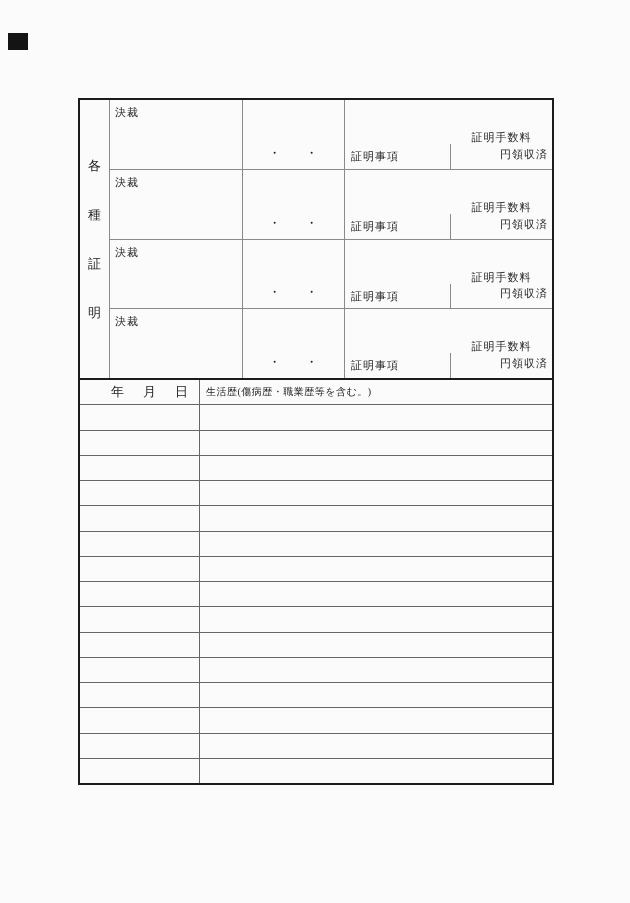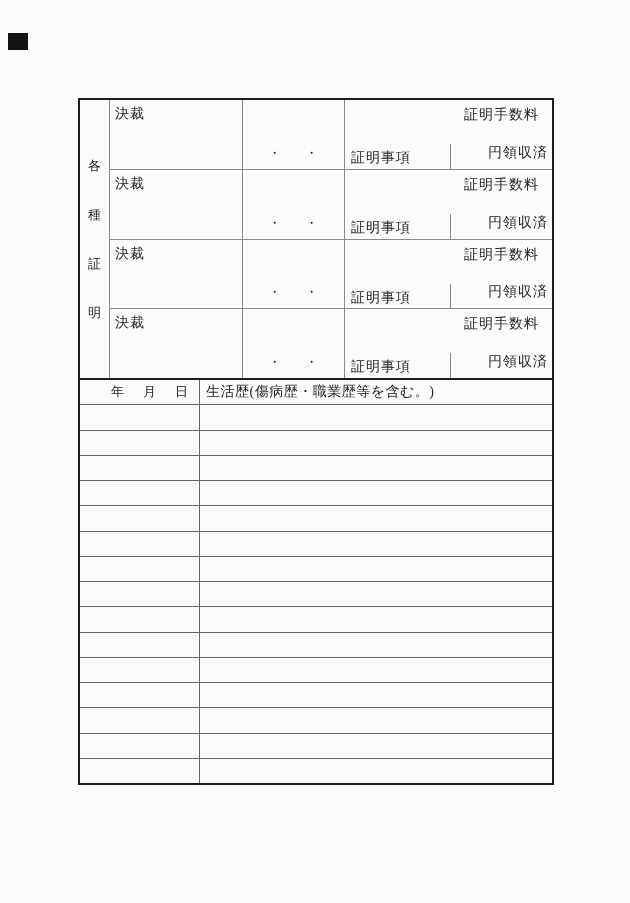--- a/index.html
+++ b/index.html
@@ -27,44 +27,44 @@
   
   .section1{height:278px;display:flex;flex-direction:row;}
   .side-col{
     width:30px;border-right:1px solid #8a8a8a;box-sizing:border-box;
     display:flex;flex-direction:column;justify-content:center;align-items:center;gap:31px;
     font-size:13px;letter-spacing:0;
   }
   .cert-rows{flex:1;display:flex;flex-direction:column;}
   .cert-row{flex:1;display:flex;flex-direction:row;border-bottom:1px solid #8a8a8a;box-sizing:border-box;}
   .cert-row:last-child{border-bottom:none;}
-  .cell{box-sizing:border-box;position:relative;font-size:14px;letter-spacing:1px;}
+  .cell{box-sizing:border-box;position:relative;font-size:11px;letter-spacing:1px;}
   .cell.approval{width:133px;border-right:1px solid #8a8a8a;padding:5px 0 0 5px;}
   .cell.cdate{
     width:102px;border-right:1px solid #8a8a8a;
     display:flex;justify-content:center;align-items:flex-end;
     padding-bottom:7px;gap:24px;font-size:12px;
   }
   .cell.items{width:106px;border-right:1px solid #8a8a8a;padding:5px 0 0 6px;margin-top:44px;}
-  .cell.fee{flex:1;}
+  .cell.fee{flex:1;margin-top:24px;}
   .fee-label{display:block;text-align:center;padding-top:6px;}
   .paid-label{position:absolute;right:4px;bottom:7px;}
 
   
   .section2{flex:1;border-top:2px solid #1c1c1c;display:flex;flex-direction:column;box-sizing:border-box;}
   .s2-row{flex:1;display:flex;flex-direction:row;border-bottom:1px solid #666;box-sizing:border-box;}
   .s2-row:last-child{border-bottom:none;}
   .date-cell{
     width:120px;border-right:1px solid #666;box-sizing:border-box;
     display:flex;align-items:center;justify-content:space-between;
     padding:0 11px 0 31px;font-size:13px;
   }
   .content-cell{
     flex:1;display:flex;align-items:center;
-    padding-left:6px;font-size:14px;letter-spacing:0.5px;
+    padding-left:6px;font-size:10px;letter-spacing:0.5px;
   }
 </style>
 </head>
 <body>
 
 <div class="page">
 
   <div class="corner-mark"></div>
 
   <div class="form-table">

